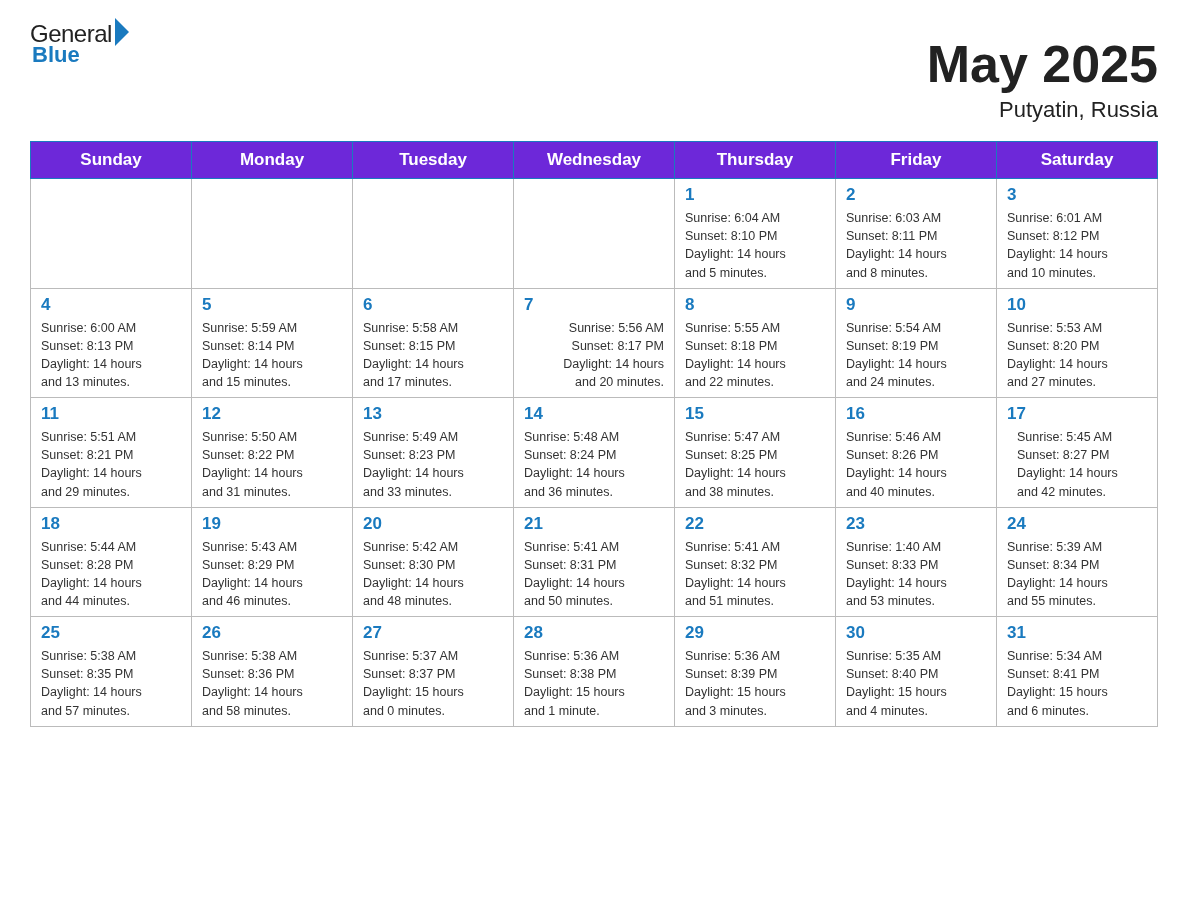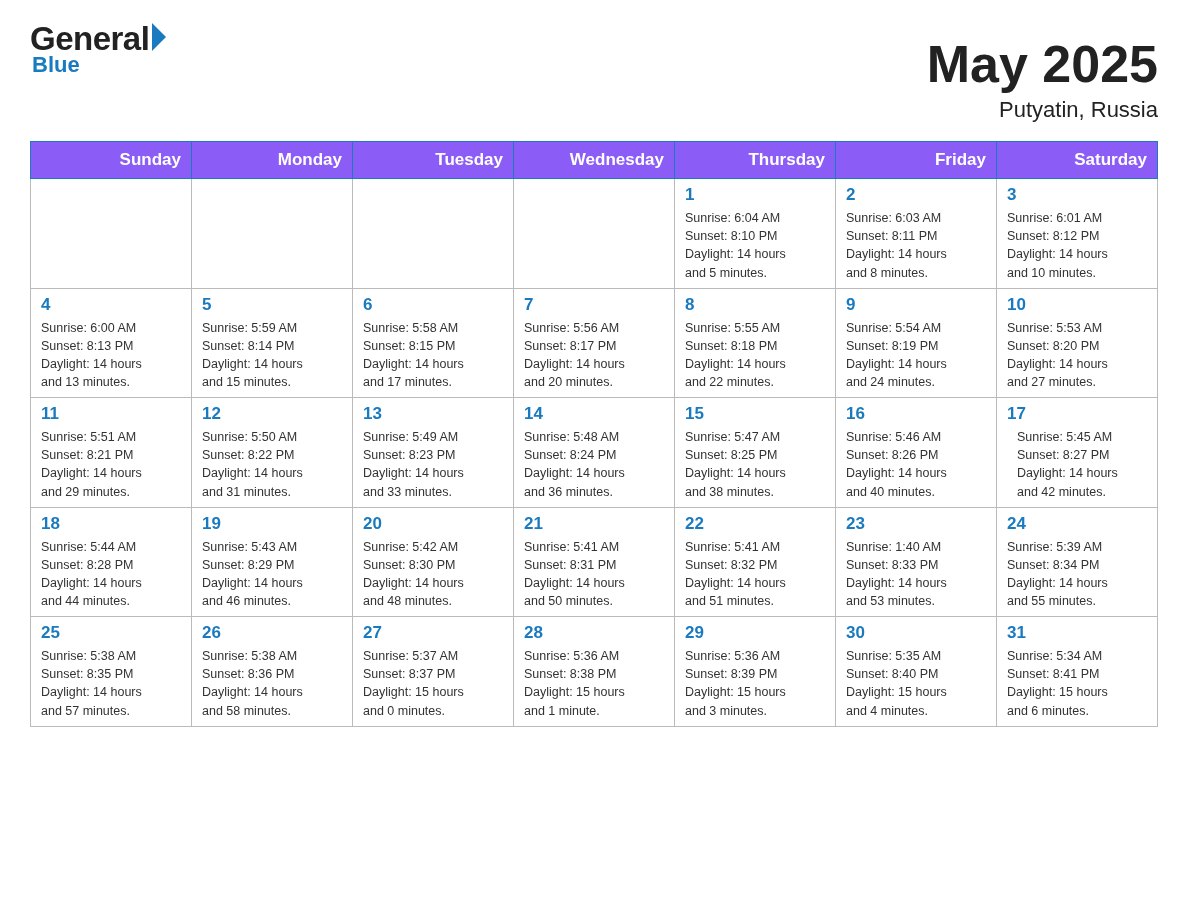--- a/index.html
+++ b/index.html
@@ -20,22 +20,22 @@
     .logo {
       display: flex;
       flex-direction: column;
       align-items: flex-start;
     }
     .logo-top {
       display: flex;
       align-items: center;
     }
     .logo-general {
-      font-size: 33px;
-      font-weight: bold;
+      font-size: 24px;
+      font-weight: normal;
       color: #222;
       letter-spacing: -0.5px;
     }
     .logo-triangle {
       width: 0;
       height: 0;
       border-left: 14px solid #1a7abf;
       border-top: 14px solid transparent;
       border-bottom: 14px solid transparent;
       margin-left: 3px;
@@ -61,25 +61,25 @@
     .location {
       font-size: 22px;
       color: #222;
       margin-top: 4px;
     }
     .calendar {
       width: 100%;
       border-collapse: collapse;
     }
     .calendar thead tr th {
-      background-color: #8b5cf6;
+      background-color: #6d28d9;
       color: #fff;
       font-size: 17px;
       font-weight: bold;
-      text-align: right;
+      text-align: center;
       padding: 8px 10px;
       border: 1px solid #1a7abf;
     }
     .calendar tbody tr td {
       width: 14.28%;
       vertical-align: top;
       border: 1px solid #bbb;
       padding: 6px 10px;
       font-size: 13px;
       color: #222;
@@ -178,21 +178,21 @@
         </td>
         <td>
           <span class="day-number">6</span>
           <div class="day-info" style="white-space: pre-line;">Sunrise: 5:58 AM
 Sunset: 8:15 PM
 Daylight: 14 hours
 and 17 minutes.</div>
         </td>
         <td>
           <span class="day-number">7</span>
-          <div class="day-info" style="white-space: pre-line;">Sunrise: 5:56 AM
+          <div class="day-info" style="white-space: pre-line; text-align: right;">Sunrise: 5:56 AM
 Sunset: 8:17 PM
 Daylight: 14 hours
 and 20 minutes.</div>
         </td>
         <td>
           <span class="day-number">8</span>
           <div class="day-info" style="white-space: pre-line;">Sunrise: 5:55 AM
 Sunset: 8:18 PM
 Daylight: 14 hours
 and 22 minutes.</div>

